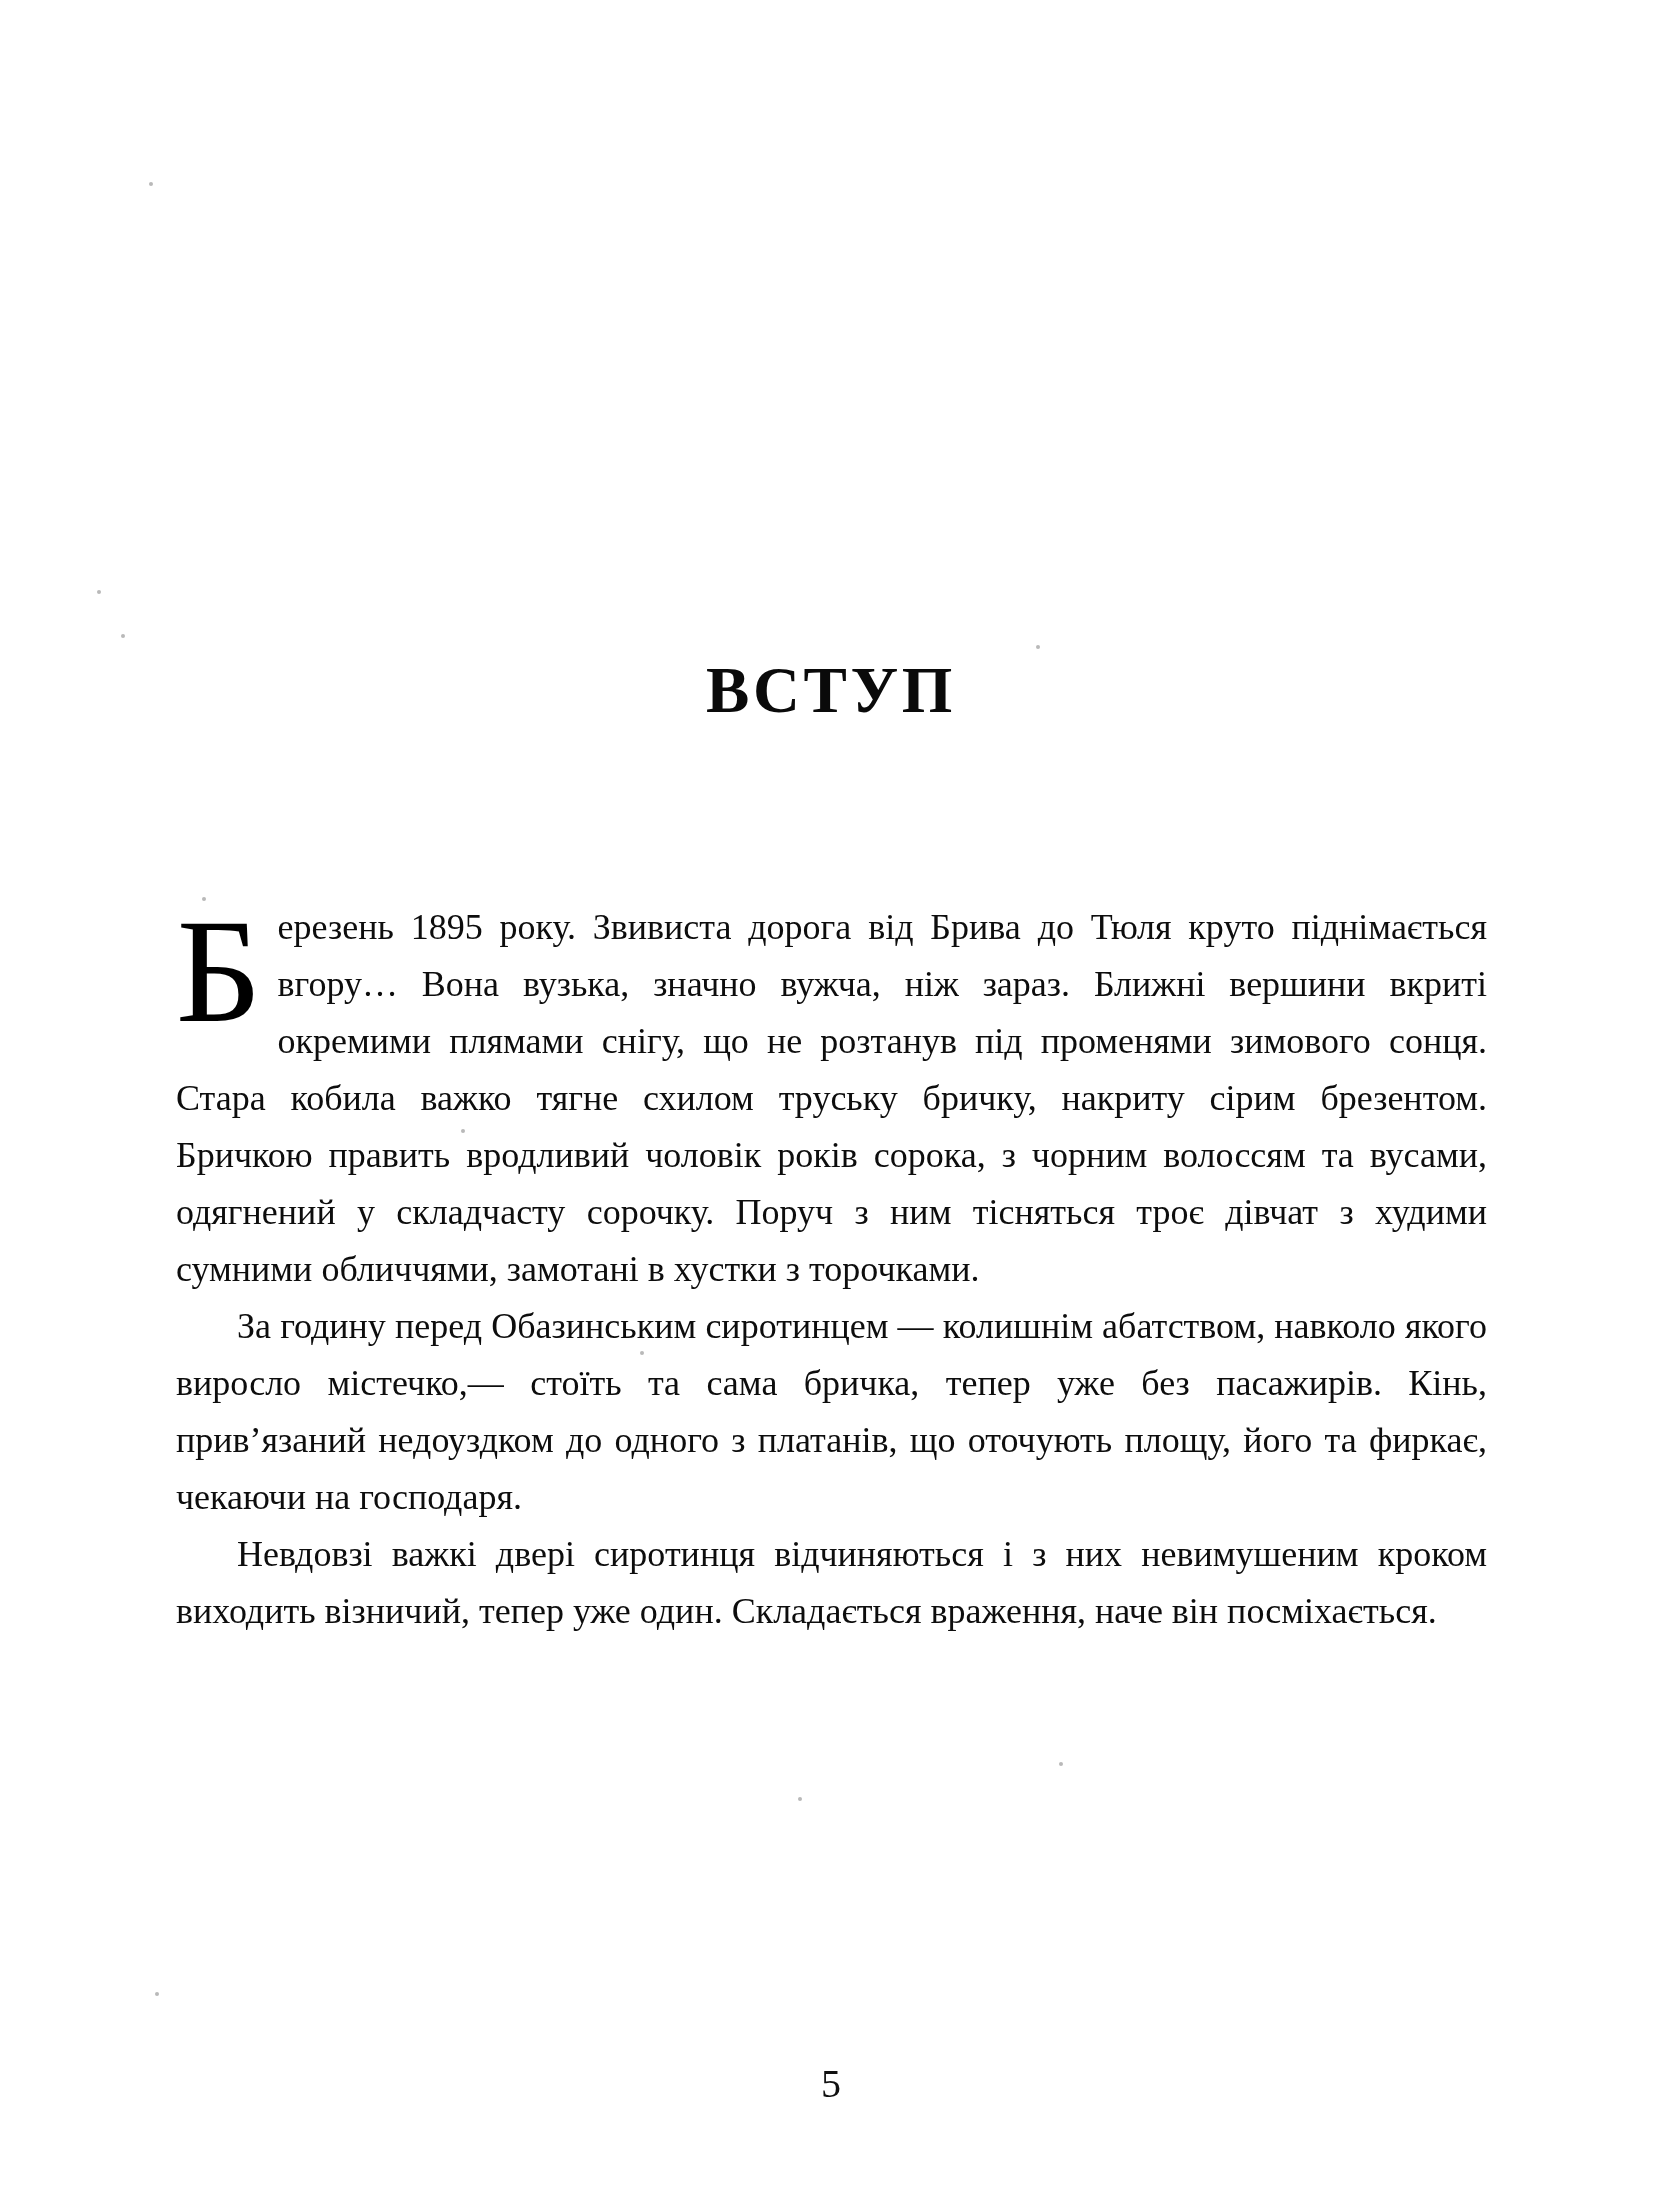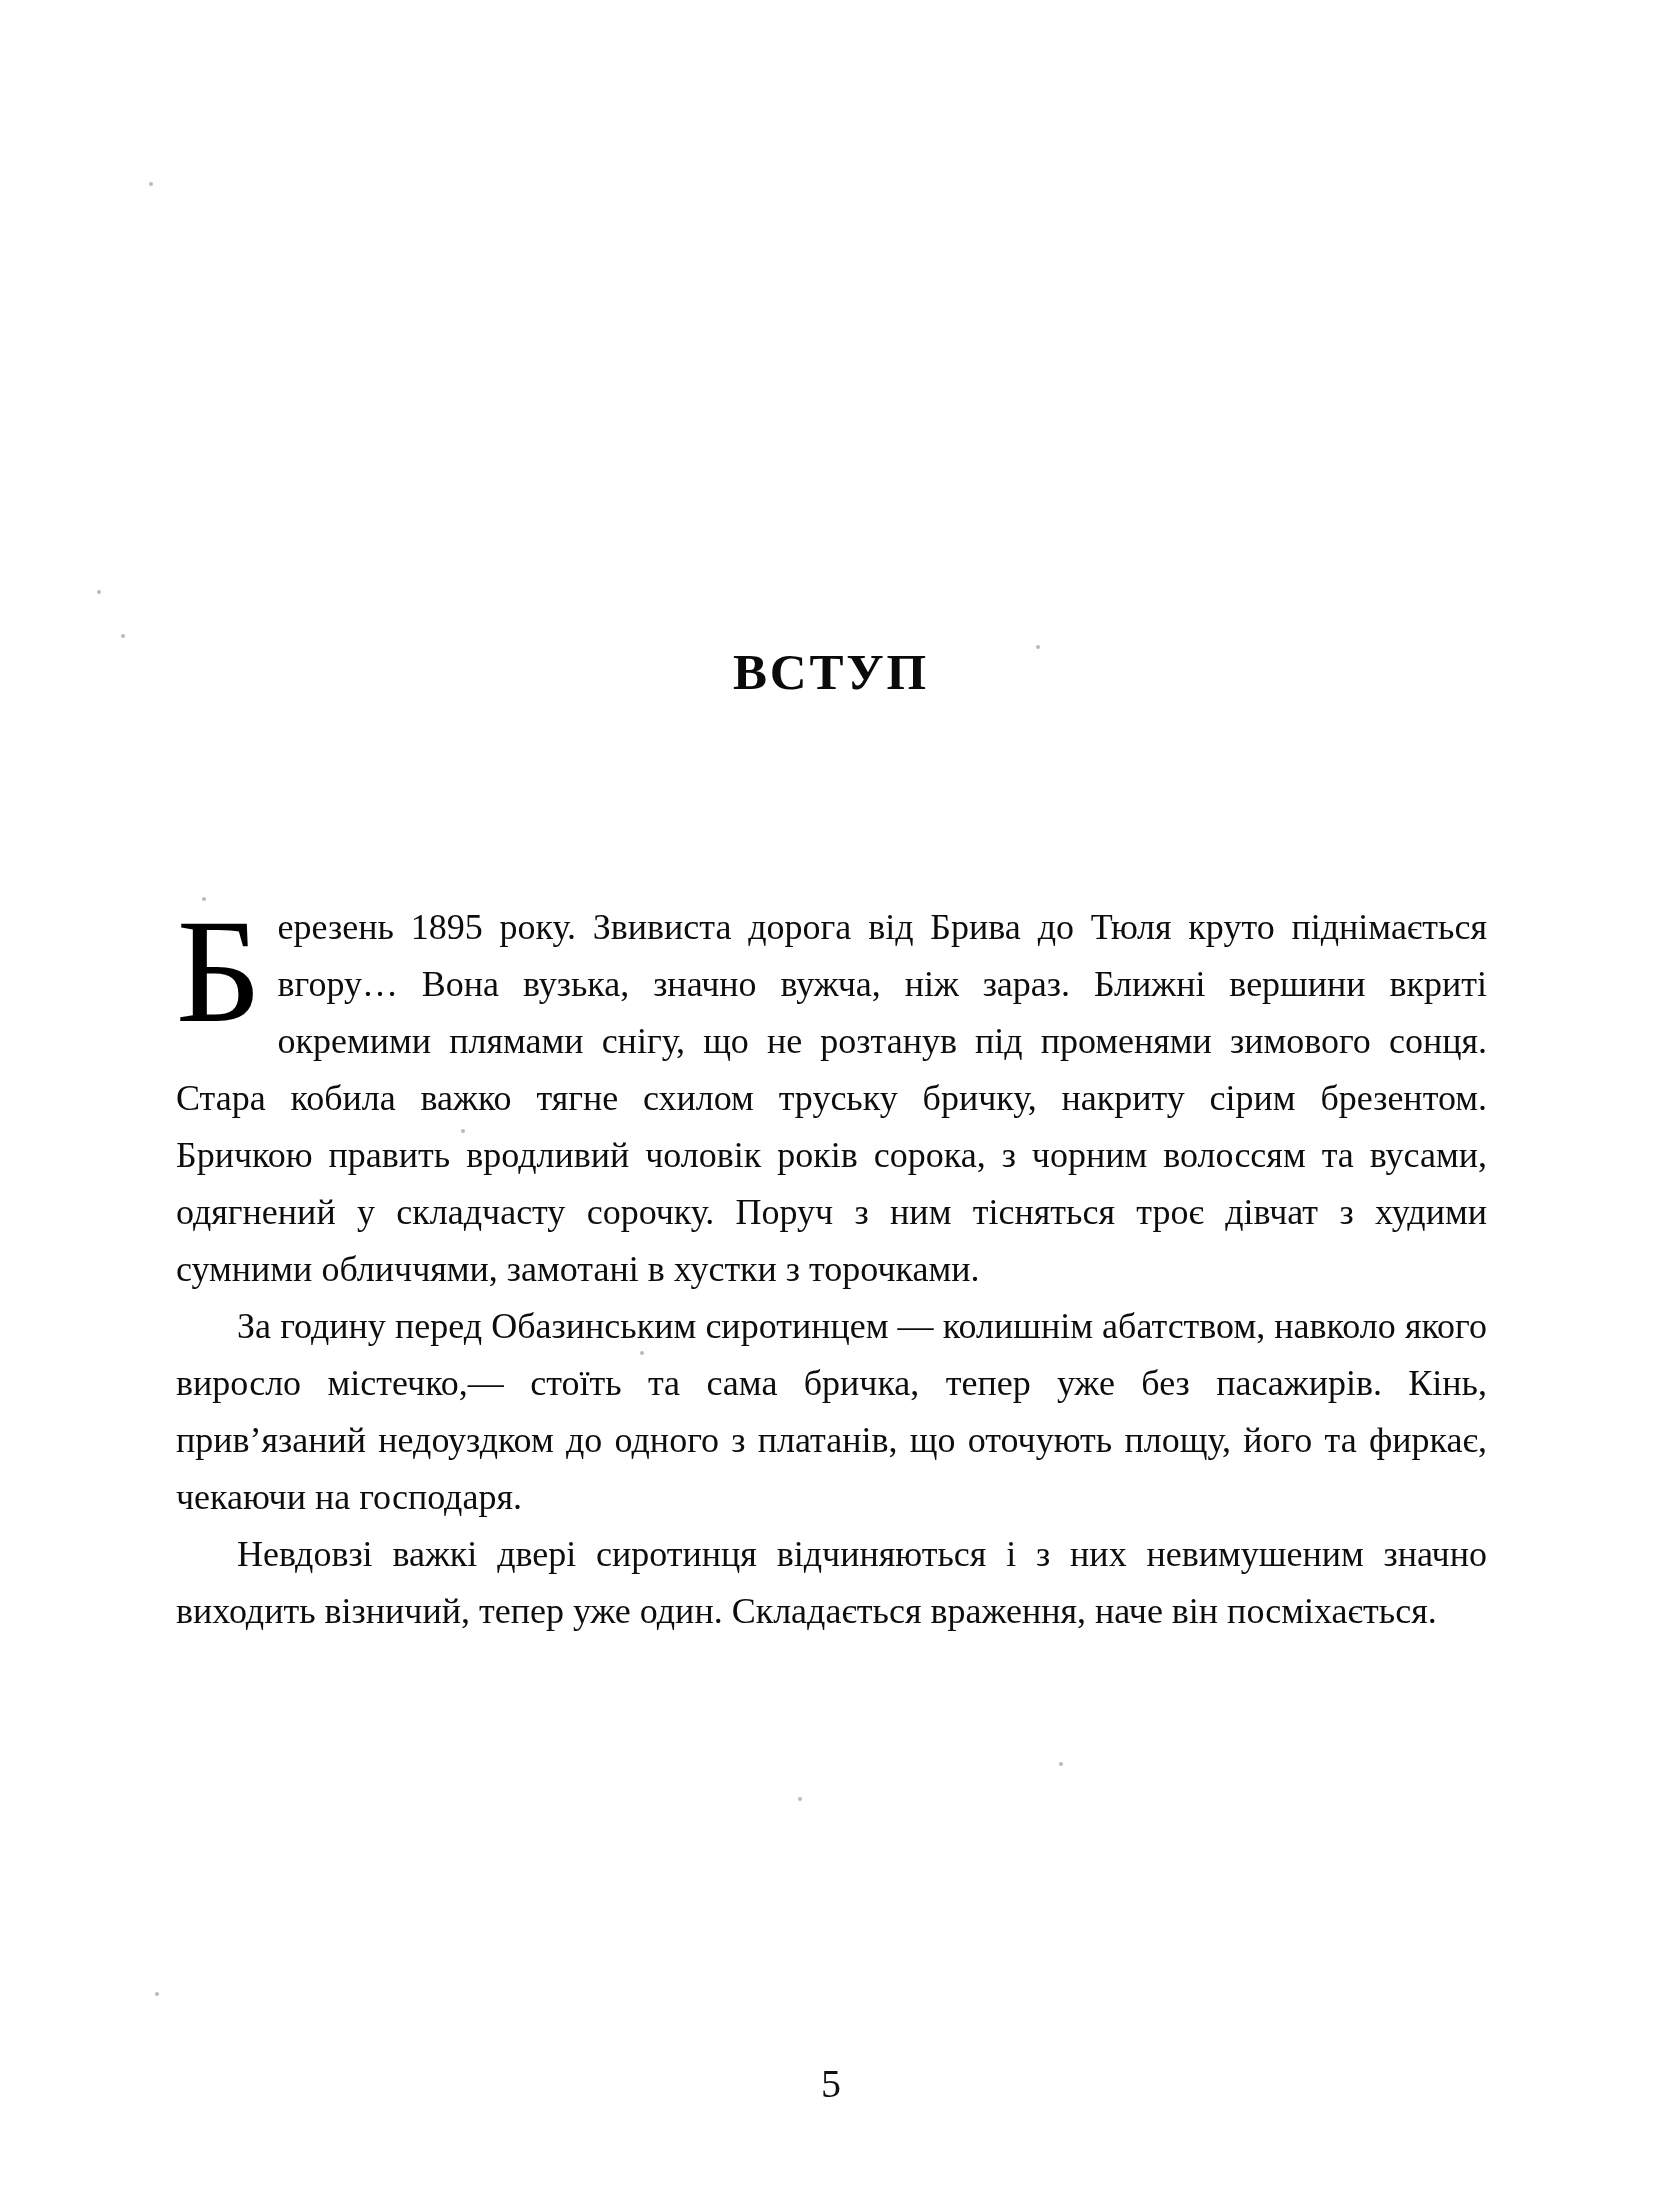--- a/index.html
+++ b/index.html
@@ -28,21 +28,21 @@
     pointer-events: none;
   }
 
   
   .chapter-title {
     position: absolute;
     left: 0;
     right: 0;
     top: 612px;
     text-align: center;
-    font-size: 51px;
+    font-size: 65px;
     font-weight: 700;
     letter-spacing: 0.055em;
     line-height: 1.05;
     color: #0a0a0a;
     font-family: "Liberation Serif", "DejaVu Serif", serif;
   }
 
   
   .textblock {
     position: absolute;
@@ -113,21 +113,21 @@
 
     <p class="first">
       <span class="dropcap">Б</span><span>ерезень 1895 року. Звивиста дорога від Брива до Тюля круто піднімається вгору… Вона вузька, значно вужча, ніж зараз. Ближні вершини вкриті окремими плямами снігу, що не розтанув під променями зимового сонця. Стара кобила важко тягне схилом труську бричку, накриту сірим брезентом. Бричкою править вродливий чоловік років сорока, з чорним волоссям та вусами, одягнений у складчасту сорочку. Поруч з ним тісняться троє дівчат з худими сумними обличчями, замотані в хустки з торочками.</span>
     </p>
 
     <p>
       <span>За годину перед Обазинським сиротинцем — колишнім абатством, навколо якого виросло містечко,— стоїть та сама бричка, тепер уже без пасажирів. Кінь, прив’язаний недоуздком до одного з платанів, що оточують площу, його та фиркає, чекаючи на господаря.</span>
     </p>
 
     <p>
-      <span>Невдовзі важкі двері сиротинця відчиняються і з них невимушеним значно виходить візничий, тепер уже один. Складається враження, наче він посміхається.</span>
+      <span>Невдовзі важкі двері сиротинця відчиняються і з них невимушеним кроком виходить візничий, тепер уже один. Складається враження, наче він посміхається.</span>
     </p>
 
 
   </div>
 
   <div class="folio">5</div>
 
 </div>
 
 

